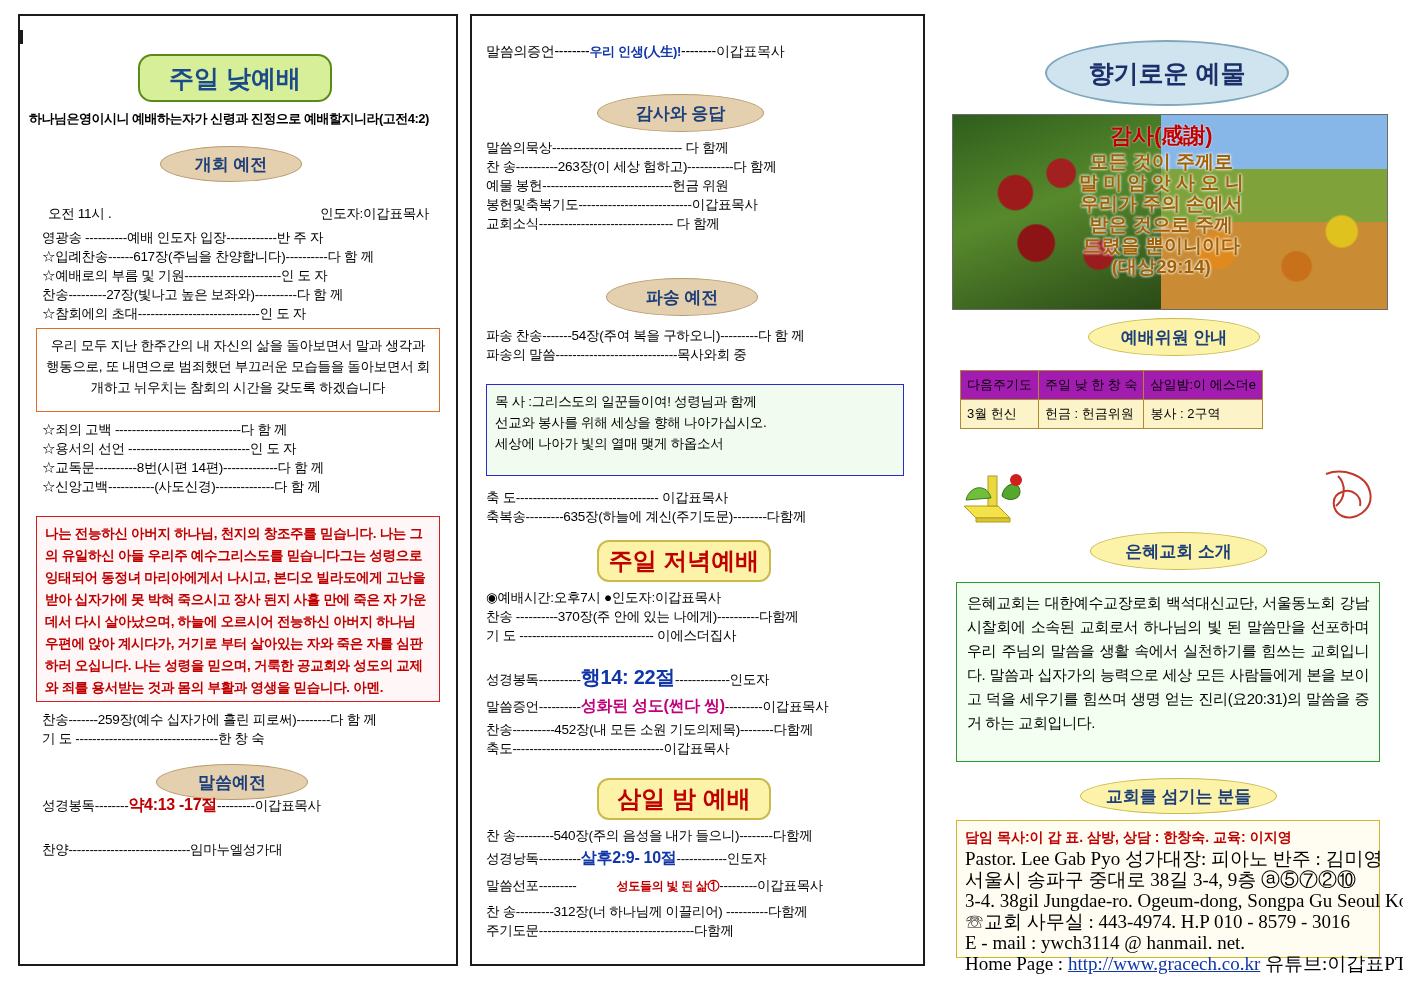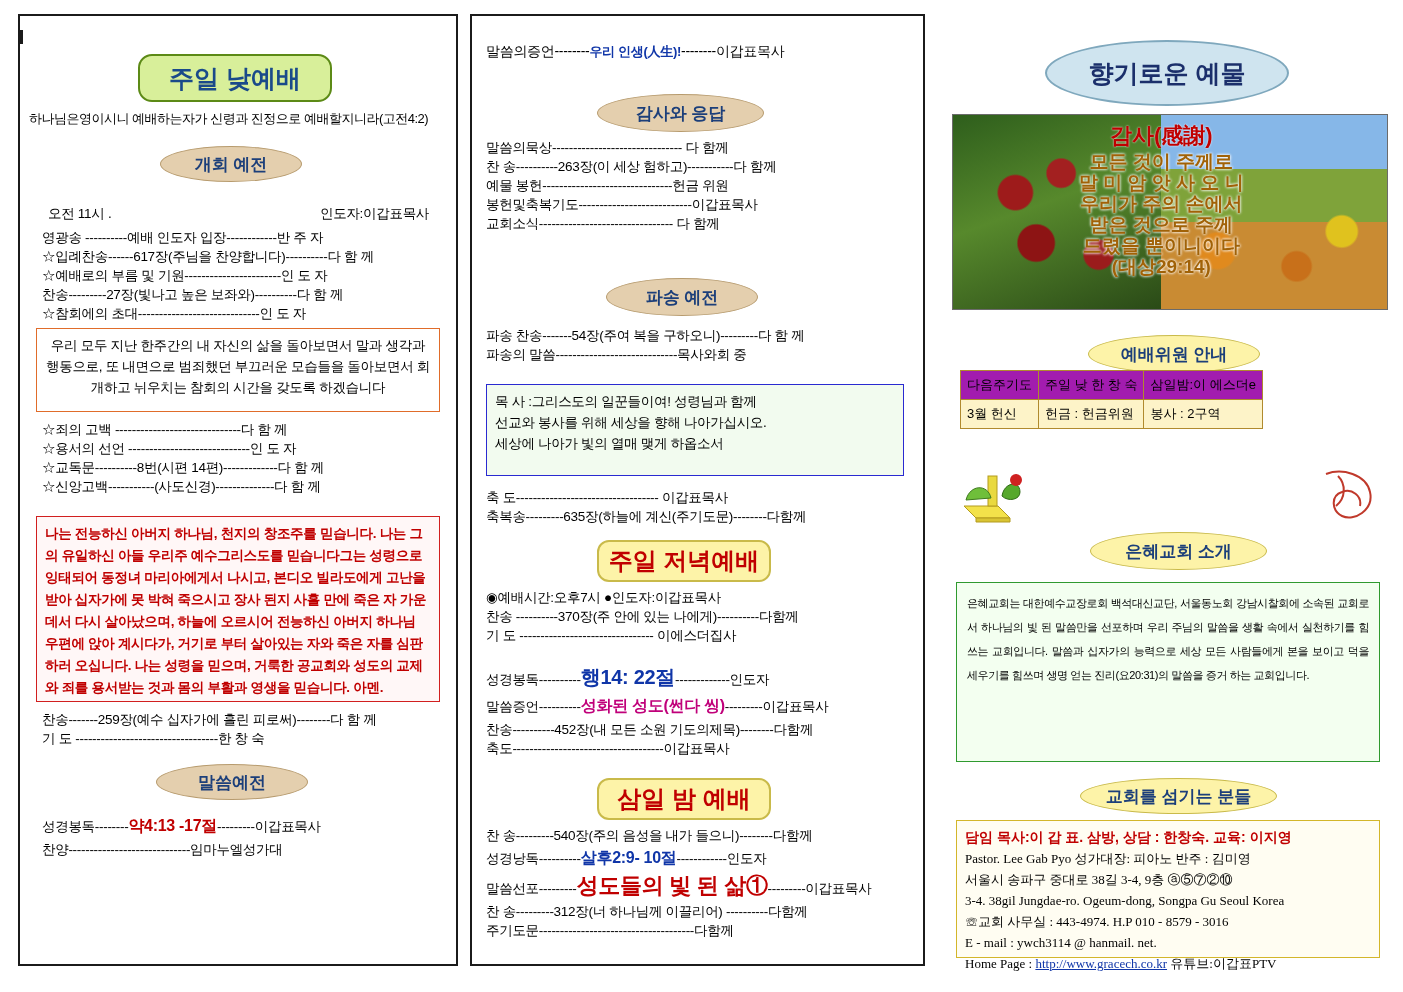--- a/index.html
+++ b/index.html
@@ -47,38 +47,38 @@
       linear-gradient(#86b7e8 0 28%, #7fa33a 28% 55%, #c98b33 55% 100%);}
   .ph-caption{position:absolute;left:48%;top:6px;transform:translateX(-50%);width:210px;text-align:center;}
   .ph-cap-title{font-size:22px;font-weight:bold;color:#c00000;text-shadow:0 0 2px #fff;}
   .ph-cap-body{font-size:19px;font-weight:bold;color:#a16207;line-height:21px;text-shadow:0 0 3px #fff,0 0 3px #fff;}
 
   table.comm{border-collapse:collapse;font-size:13px;}
   table.comm td{border:1px solid #b08a2e;padding:5px 6px;white-space:nowrap;}
   table.comm td.hdr{background:#a21caf;}
   table.comm td.bdy{background:#fdf3c8;}
 
-  .intro{box-sizing:border-box;border:1px solid #2f9a2f;background:#f3fff0;font-size:11px;line-height:24px;padding:8px 10px;letter-spacing:-0.4px;text-align:justify;}
+  .intro{box-sizing:border-box;border:1px solid #2f9a2f;background:#f3fff0;font-size:15px;line-height:24px;padding:8px 10px;letter-spacing:-0.4px;text-align:justify;}
   .contact{box-sizing:border-box;border:1px solid #d3b62a;background:#fffdf2;padding:6px 8px;}
-  .contact .l{font-size:13px;line-height:21px;white-space:nowrap;}
+  .contact .l{font-size:19px;line-height:21px;white-space:nowrap;}
   .contact .l1{font-weight:bold;color:#c00000;font-size:14px;}
   .mono{font-family:"Liberation Serif",serif;}
   a{color:#1036a8;}
   .ico{position:absolute;}
 </style>
 </head>
 <body>
 
 <div class="page">
 
   <div class="col col1">
 
     <div class="oval title-green" style="position:absolute;left:118px;top:38px;width:190px;height:44px;">주일 낮예배</div>
 
-    <div style="position:absolute;left:9px;top:94px;width:420px;font-size:13px;font-weight:normal;letter-spacing:-0.5px;white-space:nowrap;">하나님은영이시니 예배하는자가 신령과 진정으로 예배할지니라(고전4:2)</div>
+    <div style="position:absolute;left:9px;top:94px;width:420px;font-size:13px;font-weight:bold;letter-spacing:-0.5px;white-space:nowrap;">하나님은영이시니 예배하는자가 신령과 진정으로 예배할지니라(고전4:2)</div>
 
     <div class="oval oval-tan" style="position:absolute;left:140px;top:130px;width:140px;height:34px;">개회 예전</div>
 
     <div class="ln" style="position:absolute;left:28px;top:188px;">오전 11시 .</div>
     <div class="ln" style="position:absolute;left:300px;top:188px;">인도자:이갑표목사</div>
 
     <div style="position:absolute;left:22px;top:212px;width:410px;">
       <div class="ln">영광송 ----------예배 인도자 입장------------반 주 자</div>
       <div class="ln">☆입례찬송------617장(주님을 찬양합니다)----------다 함 께</div>
       <div class="ln">☆예배로의 부름 및 기원-----------------------인 도 자</div>
@@ -97,21 +97,21 @@
 
     <div class="boxed box-red" style="position:absolute;left:16px;top:500px;width:404px;height:186px;background:#fff7f7;color:#c00000;font-weight:bold;line-height:22px;">나는 전능하신 아버지 하나님, 천지의 창조주를 믿습니다. 나는 그의 유일하신 아들 우리주 예수그리스도를 믿습니다그는 성령으로 잉태되어 동정녀 마리아에게서 나시고, 본디오 빌라도에게 고난을 받아 십자가에 못 박혀 죽으시고 장사 된지 사흘 만에 죽은 자 가운데서 다시 살아났으며, 하늘에 오르시어 전능하신 아버지 하나님 우편에 앉아 계시다가, 거기로 부터 살아있는 자와 죽은 자를 심판하러 오십니다. 나는 성령을 믿으며, 거룩한 공교회와 성도의 교제와 죄를 용서받는 것과 몸의 부활과 영생을 믿습니다. 아멘.</div>
 
     <div style="position:absolute;left:22px;top:694px;width:410px;">
       <div class="ln">찬송-------259장(예수 십자가에 흘린 피로써)--------다 함 께</div>
       <div class="ln">기 도 ----------------------------------한 창 숙</div>
     </div>
 
     <div class="oval oval-tan" style="position:absolute;left:136px;top:748px;width:150px;height:34px;">말씀예전</div>
 
-    <div class="ln" style="position:absolute;left:22px;top:800px;">
+    <div class="ln" style="position:absolute;left:22px;top:779px;">
       <span>성경봉독--------</span><span class="c-red" style="font-size:16px;">약4:13 -17절</span><span>---------이갑표목사</span>
     </div>
     <div class="ln" style="position:absolute;left:22px;top:824px;">찬양-----------------------------임마누엘성가대</div>
   </div>
 
   <div class="col col2">
 
     <div class="ln" style="position:absolute;left:14px;top:26px;font-size:14px;">
       <span>말씀의증언--------</span><span class="c-blue" style="font-size:13px;">우리 인생(人生)!</span><span>--------이갑표목사</span>
     </div>
@@ -167,21 +167,21 @@
     <div class="title-red" style="position:absolute;left:125px;top:762px;width:170px;height:38px;line-height:38px;">삼일 밤 예배</div>
 
     <div style="position:absolute;left:14px;top:810px;width:430px;">
       <div class="ln">찬 송---------540장(주의 음성을 내가 들으니)--------다함께</div>
     </div>
 
     <div class="ln" style="position:absolute;left:14px;top:832px;">
       <span>성경낭독----------</span><span class="c-blue" style="font-size:16px;">살후2:9- 10절</span><span>------------인도자</span>
     </div>
     <div class="ln" style="position:absolute;left:14px;top:860px;">
-      <span>말씀선포---------</span><span class="c-red" style="font-size:22px;">성도들의 빛 된 삶①</span><span>---------이갑표목사</span>
+      <span>말씀선포---------</span><span class="c-red" style="font-size:12px;margin-left:40px;">성도들의 빛 된 삶①</span><span>---------이갑표목사</span>
     </div>
 
     <div style="position:absolute;left:14px;top:886px;width:430px;">
       <div class="ln">찬 송---------312장(너 하나님께 이끌리어) ----------다함께</div>
       <div class="ln">주기도문-------------------------------------다함께</div>
     </div>
   </div>
 
   <div class="col col3">
 
@@ -196,21 +196,21 @@
         <div class="ph-cap-title">감사(感謝)</div>
         <div class="ph-cap-body" style="white-space:pre-line;">모든 것이 주께로
 말 미 암 앗 사 오 니
 우리가 주의 손에서
 받은 것으로 주께
 드렸을 뿐이니이다
 (대상29:14)</div>
       </div>
     </div>
 
-    <div class="oval oval-yellow" style="position:absolute;left:148px;top:321px;width:170px;height:36px;border-radius:50%;">예배위원 안내</div>
+    <div class="oval oval-yellow" style="position:absolute;left:148px;top:304px;width:170px;height:36px;border-radius:50%;">예배위원 안내</div>
 
     <table class="comm" style="position:absolute;left:20px;top:356px;">
       <tbody>
           <tr>
         <td class="hdr">다음주기도</td>
         <td class="hdr">주일 낮 한 창 숙</td>
         <td class="hdr">삼일밤:이 에스더e</td>
       </tr>
       <tr>
         <td class="bdy">3월 헌신</td>

